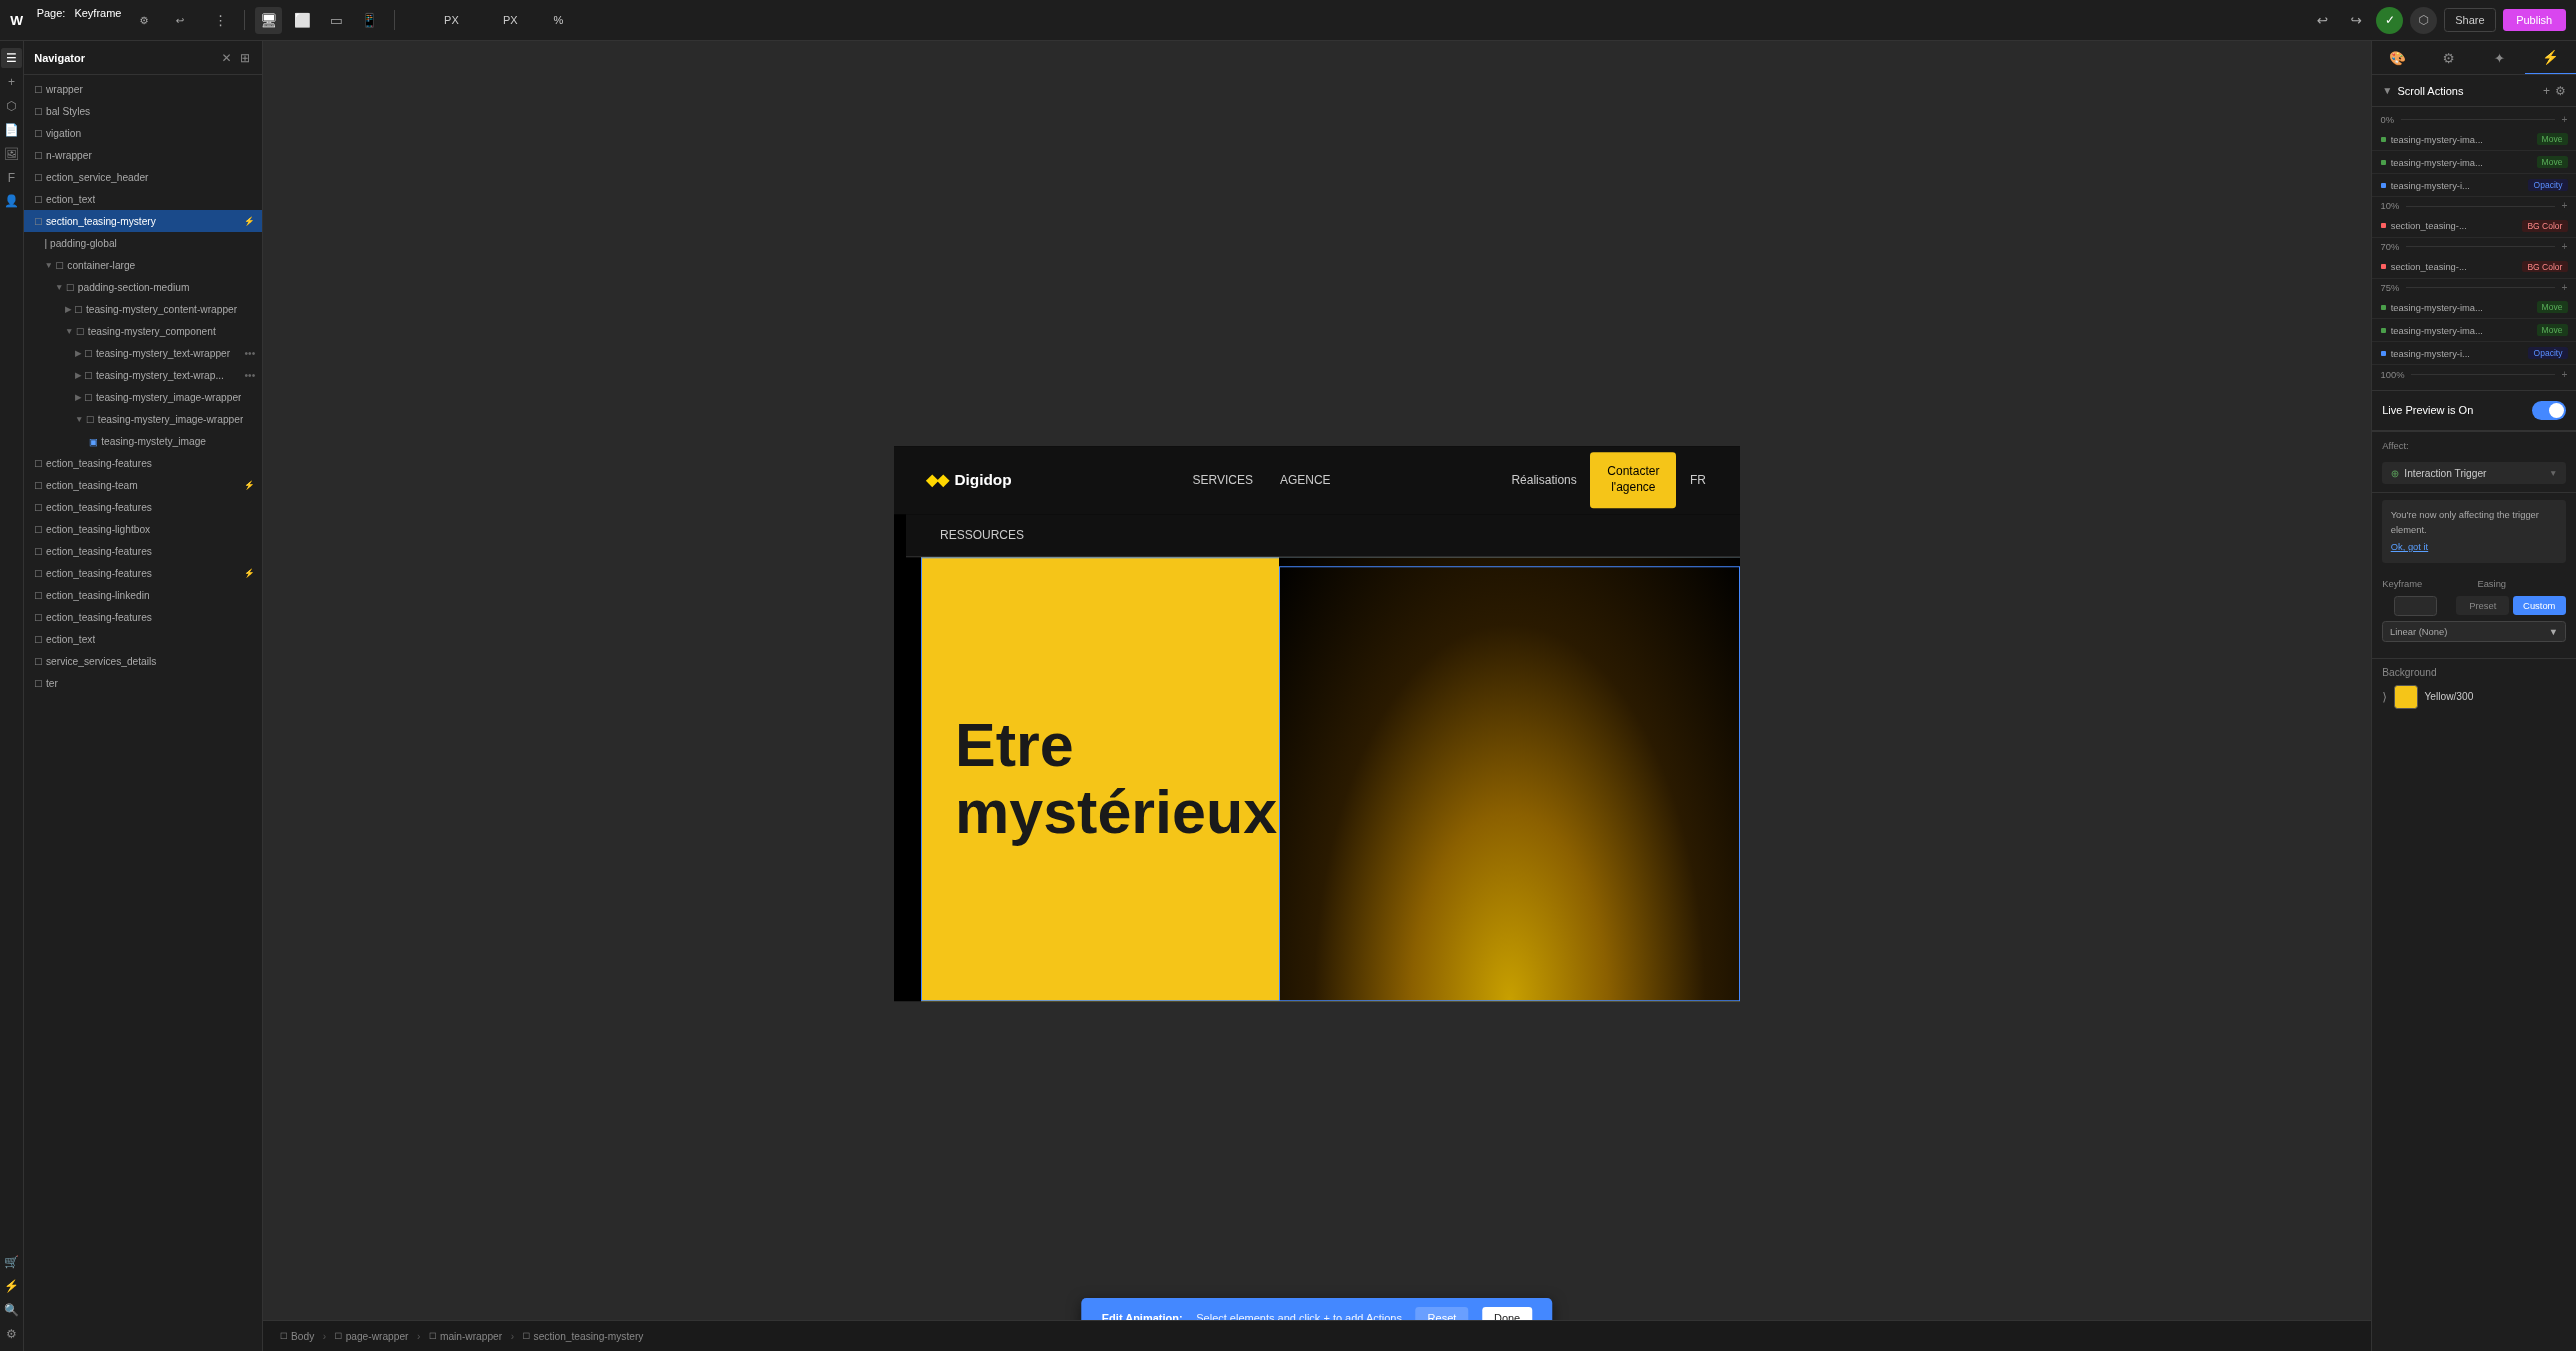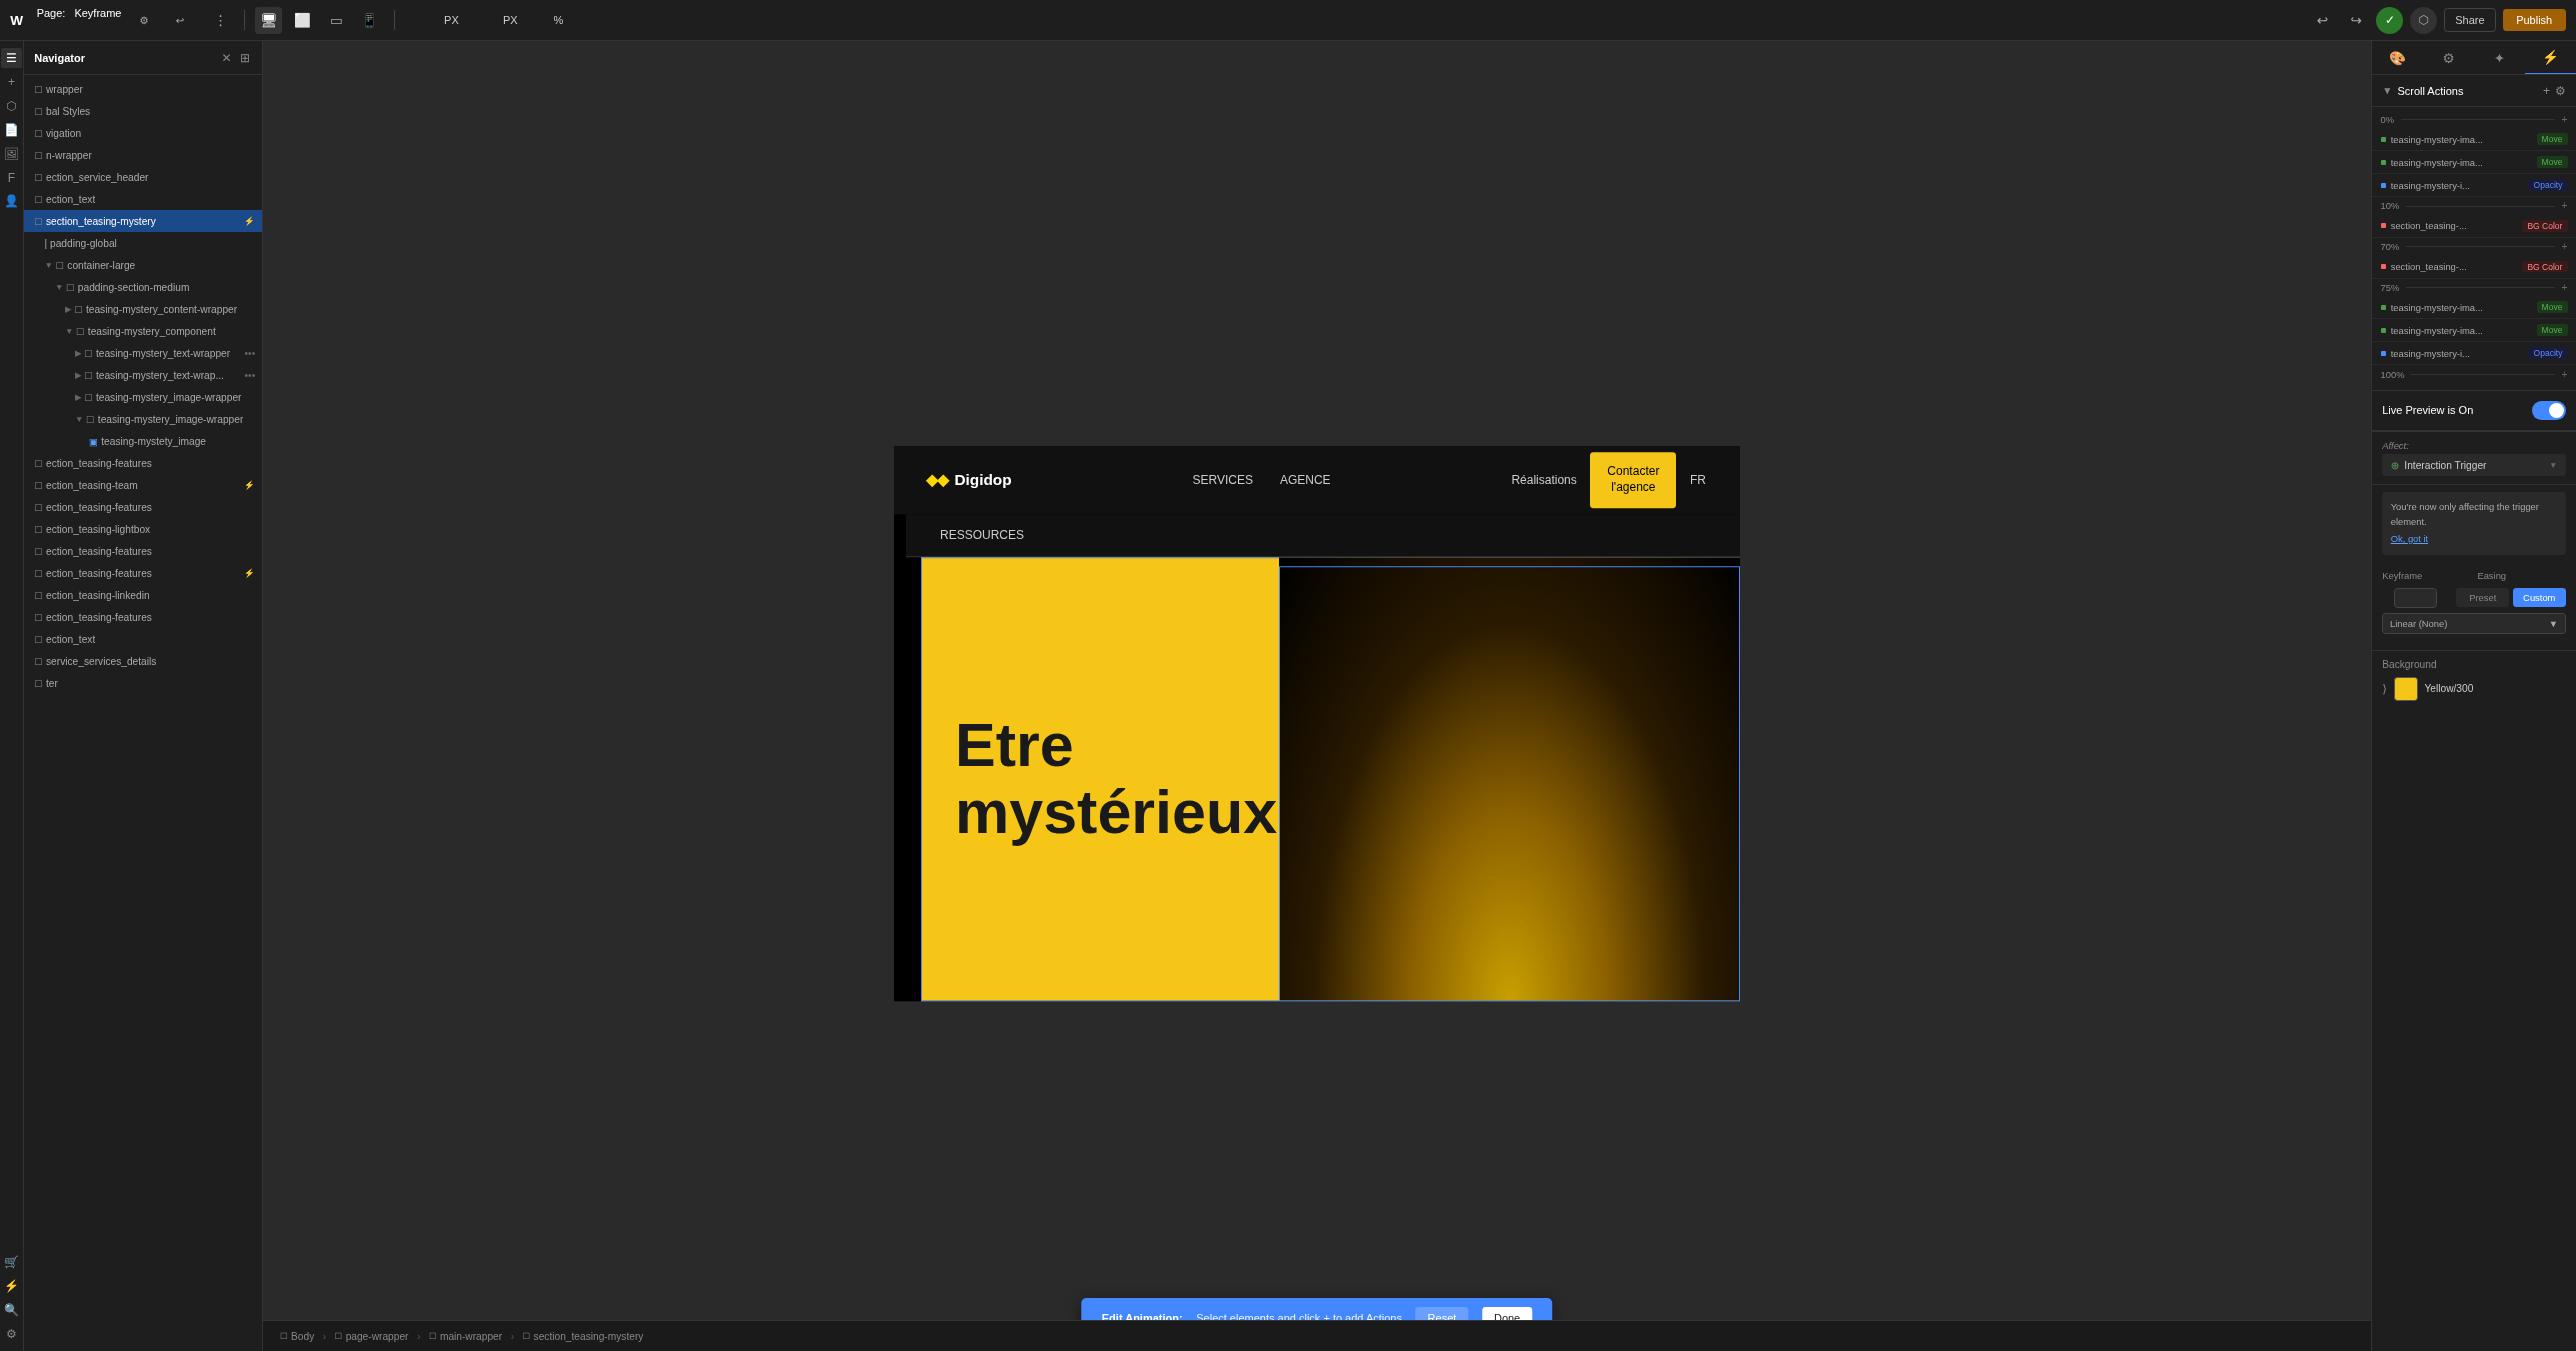--- a/index.html
+++ b/index.html
@@ -15,21 +15,21 @@
     .toolbar-icon-btn {
       width: 27px; height: 27px; display: flex; align-items: center; justify-content: center;
       border-radius: 3.4px; cursor: pointer; color: #aaa; border: none; background: transparent;
       font-size: 13.6px;
     }
     .toolbar-icon-btn.active { background: #333; color: #fff; }
     .toolbar-separator { width: 0.9px; height: 20.5px; background: #444; margin: 0 3.4px; }
     .toolbar-dims { display: flex; align-items: center; gap: 5.1px; color: #ccc; font-size: 11px; }
     .toolbar-dims input { background: transparent; border: none; color: #ccc; font-size: 11px; width: 31px; text-align: center; }
     .publish-btn {
-      background: #a16207; color: #fff; border: none; border-radius: 3.4px; padding: 5.1px 13.6px;
+      background: #d946ef; color: #fff; border: none; border-radius: 3.4px; padding: 5.1px 13.6px;
       font-size: 11px; cursor: pointer; font-weight: 500;
     }
     .share-btn {
       background: transparent; color: #ccc; border: 0.9px solid #444; border-radius: 3.4px; padding: 5.1px 10.2px;
       font-size: 11px; cursor: pointer;
     }
     .icon-circle-btn {
       width: 27px; height: 27px; border-radius: 50%; border: none; cursor: pointer; display: flex; align-items: center; justify-content: center;
       font-size: 12px;
     }
@@ -186,21 +186,21 @@
     .live-preview-row { display: flex; align-items: center; justify-content: space-between; }
     .live-preview-label { color: #fff; font-size: 11px; }
     .toggle-switch {
       width: 34px; height: 19px; background: #4488ff; border-radius: 9.4px; position: relative; cursor: pointer;
     }
     .toggle-knob {
       position: absolute; right: 1.7px; top: 1.7px; width: 15.4px; height: 15.4px; background: #fff; border-radius: 50%;
     }
 
     .affect-section { padding: 8.5px 10.2px; border-bottom: 0.9px solid #333; }
-    .affect-label { color: #888; font-size: 9.4px; margin-bottom: 3px; font-style: italic; }
+    .affect-label { color: #888; font-size: 9.4px; margin-bottom: 11px; }
     .affect-dropdown {
       display: flex; align-items: center; gap: 5.1px; background: #2a2a2a; border-radius: 3.4px; padding: 5.1px 8.5px;
       cursor: pointer; font-size: 10.2px; color: #ccc;
     }
     .affect-dropdown-icon { color: #5a9f5a; font-size: 10.2px; }
     .affect-dropdown-label { flex: 1; }
     .affect-dropdown-arrow { color: #666; font-size: 8.5px; }
 
     .trigger-tooltip {
       margin: 6.8px 10.2px; background: #2a2a2a; border-radius: 3.4px; padding: 8.5px; font-size: 9.4px; color: #aaa; line-height: 1.5;

